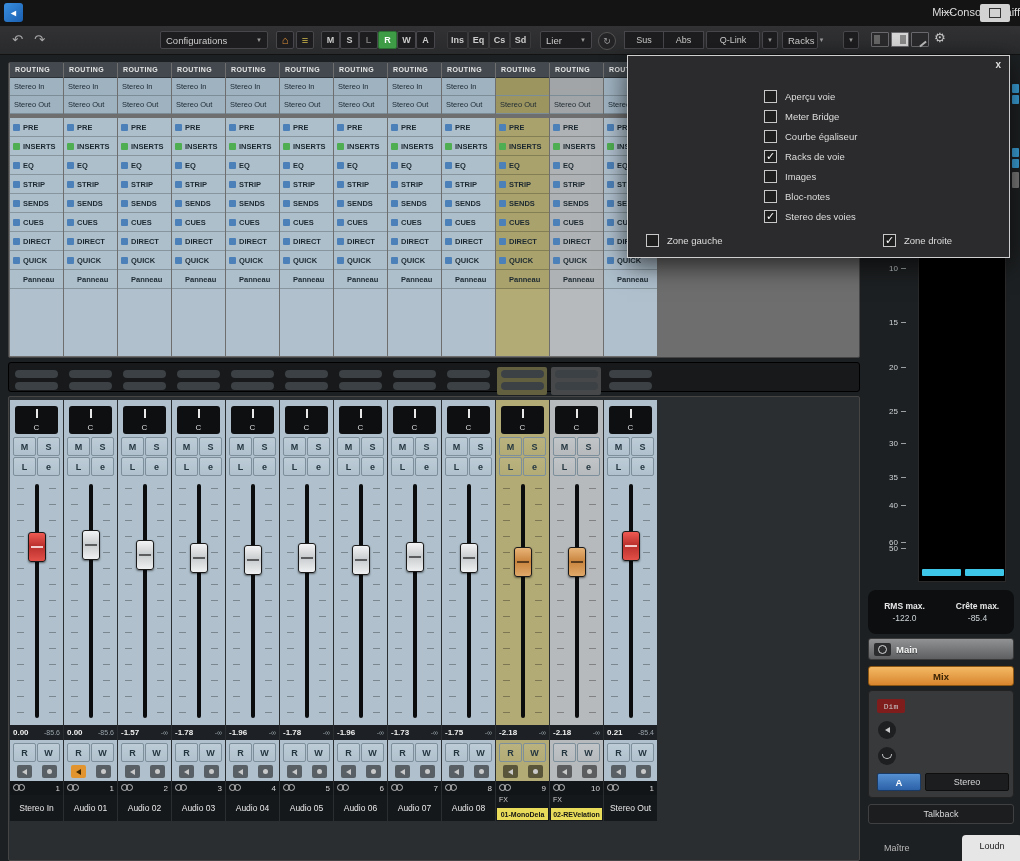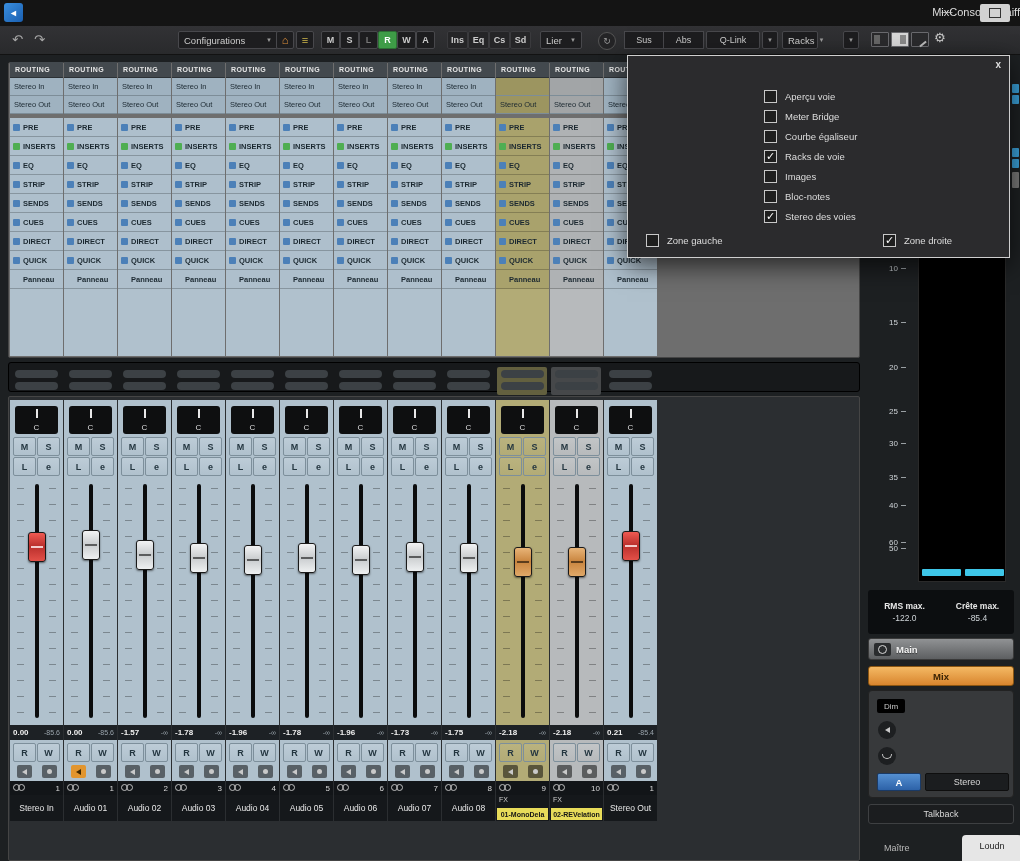--- a/index.html
+++ b/index.html
@@ -124,37 +124,37 @@
             font-size:7px;font-weight:bold;display:flex;align-items:center;justify-content:center;
             white-space:nowrap;overflow:hidden;}
 
   
   .rpanel{position:absolute;left:862px;top:56px;width:158px;height:805px;}
   .scale-lb{position:absolute;left:14px;width:30px;text-align:right;color:#cfd4d8;font-size:8px;}
   .scale-lb::after{content:"";display:inline-block;width:5px;height:1px;background:#9aa0a4;margin-left:3px;vertical-align:2px;}
   .meter-black{position:absolute;left:56px;top:6px;width:88px;height:520px;background:#000;
                border:1px solid #2a2a2a;box-sizing:border-box;}
   .meter-cyan{position:absolute;bottom:5px;height:7px;background:#3ec6e8;border-radius:1px;}
-  .rms-box{position:absolute;left:6px;top:534px;width:146px;height:44px;background:#0c0e10;border-radius:3px;display:flex;}
+  .rms-box{position:absolute;left:6px;top:534px;width:146px;height:44px;background:#0c0e10;border-radius:8px;display:flex;}
   .rms-col{flex:1;display:flex;flex-direction:column;align-items:center;justify-content:center;gap:2px;}
   .rms-lb{color:#e8e8e8;font-size:8.5px;font-weight:bold;}
   .rms-val{color:#cfd4d8;font-size:8.5px;}
   .main-bar{position:absolute;left:6px;top:582px;width:146px;height:22px;background:linear-gradient(#909294,#5d5f61);
             border-radius:3px;border:1px solid #3a3a3a;display:flex;align-items:center;box-sizing:border-box;padding-left:5px;}
   .main-ic{width:17px;height:13px;background:#2a2c2e;border-radius:2px;margin-right:5px;display:flex;
            align-items:center;justify-content:center;}
   .main-ic::before{content:"";width:7px;height:7px;border:1.5px solid #d8d8d8;border-radius:50%;}
   .main-lb{color:#f2f2f2;font-size:9.5px;font-weight:bold;text-shadow:0 1px 1px rgba(0,0,0,.5);}
   .mix-bar{position:absolute;left:6px;top:610px;width:146px;height:20px;background:linear-gradient(#f4b964,#d8852e);
            border-radius:3px;border:1px solid #8a5512;display:flex;align-items:center;justify-content:center;
            color:#3a2304;font-size:9.5px;font-weight:bold;box-sizing:border-box;}
   .ctrl-box{position:absolute;left:6px;top:634px;width:146px;height:108px;background:#37393b;border-radius:4px;
             border:1px solid #222;box-sizing:border-box;}
-  .dim-btn{position:absolute;left:8px;top:8px;width:28px;height:14px;background:#000000;border-radius:2px;
-           color:#c8c8c8;font-size:8px;display:flex;align-items:center;justify-content:center;}
+  .dim-btn{position:absolute;left:8px;top:8px;width:28px;height:14px;background:#7f1d1d;border-radius:2px;
+           color:#c8c8c8;font-size:8px;display:flex;align-items:center;justify-content:center;font-family:Liberation Mono, monospace;}
   .cbtn{position:absolute;left:9px;width:18px;height:18px;border-radius:50%;background:#1d1f21;
         display:flex;align-items:center;justify-content:center;}
   .cbtn.spk{top:30px;} .cbtn.b2{top:56px;}
   .b2::before{content:"";width:8px;height:4px;border:1px solid #c9c9c9;border-top:none;border-radius:0 0 8px 8px;}
   .knob{position:absolute;left:56px;top:5px;width:66px;height:66px;border-radius:50%;
         background:radial-gradient(circle at 50% 40%,#2e3032,#1a1b1c 70%);
         box-shadow:inset 0 0 0 2px #0e0e0e,0 1px 3px rgba(0,0,0,.6);}
   .knob-in{position:absolute;left:9px;top:9px;width:48px;height:48px;border-radius:50%;
            background:radial-gradient(circle at 50% 35%,#d24a46,#8c2420 75%);
            box-shadow:inset 0 -4px 8px rgba(0,0,0,.4);}
@@ -203,21 +203,21 @@
     <span class="win-min">—</span>
     <span class="win-max">
         <i></i>
       </span>
   </div>
 
   <div class="toolbar">
     <span class="tico" style="left:12px">↶</span>
     <span class="tico" style="left:34px">↷</span>
 
-    <div class="tb dd" style="left:178px;width:100px">
+    <div class="tb dd" style="left:160px;width:108px">
       <span>Configurations</span>
       <span class="caret">▼</span>
     </div>
     <div class="tb" style="left:276px;width:18px">
       <span class="home">⌂</span>
     </div>
     <div class="tb" style="left:296px;width:18px">
       <span class="list">≡</span>
     </div>
 
@@ -226,21 +226,21 @@
     <div class="tb dim" style="left:359px;width:19px">L</div>
     <div class="tb green" style="left:378px;width:19px">R</div>
     <div class="tb" style="left:397px;width:19px">W</div>
     <div class="tb" style="left:416px;width:19px">A</div>
 
     <div class="tb flat" style="left:447px;width:21px">Ins</div>
     <div class="tb flat" style="left:468px;width:21px">Eq</div>
     <div class="tb flat" style="left:489px;width:21px">Cs</div>
     <div class="tb flat" style="left:510px;width:21px">Sd</div>
 
-    <div class="tb dd" style="left:540px;width:42px">
+    <div class="tb dd" style="left:540px;width:52px">
       <span>Lier</span>
       <span class="caret">▼</span>
     </div>
     <span class="circ-btn" style="left:598px">↻</span>
 
     <div class="seg" style="left:624px">
       <span class="cell">Sus</span>
       <span class="cell">Abs</span>
     </div>
     <div class="tb" style="left:706px;width:54px;font-weight:normal">Q-Link</div>

